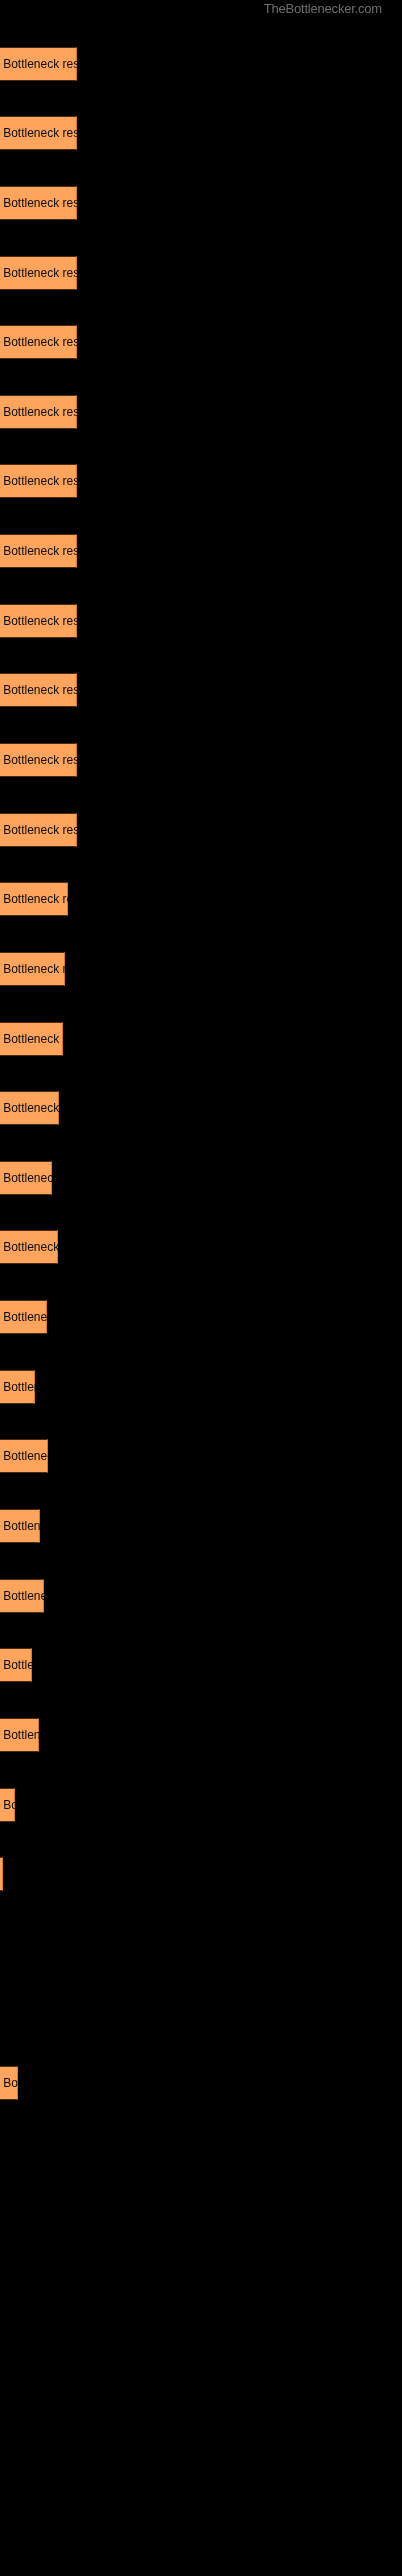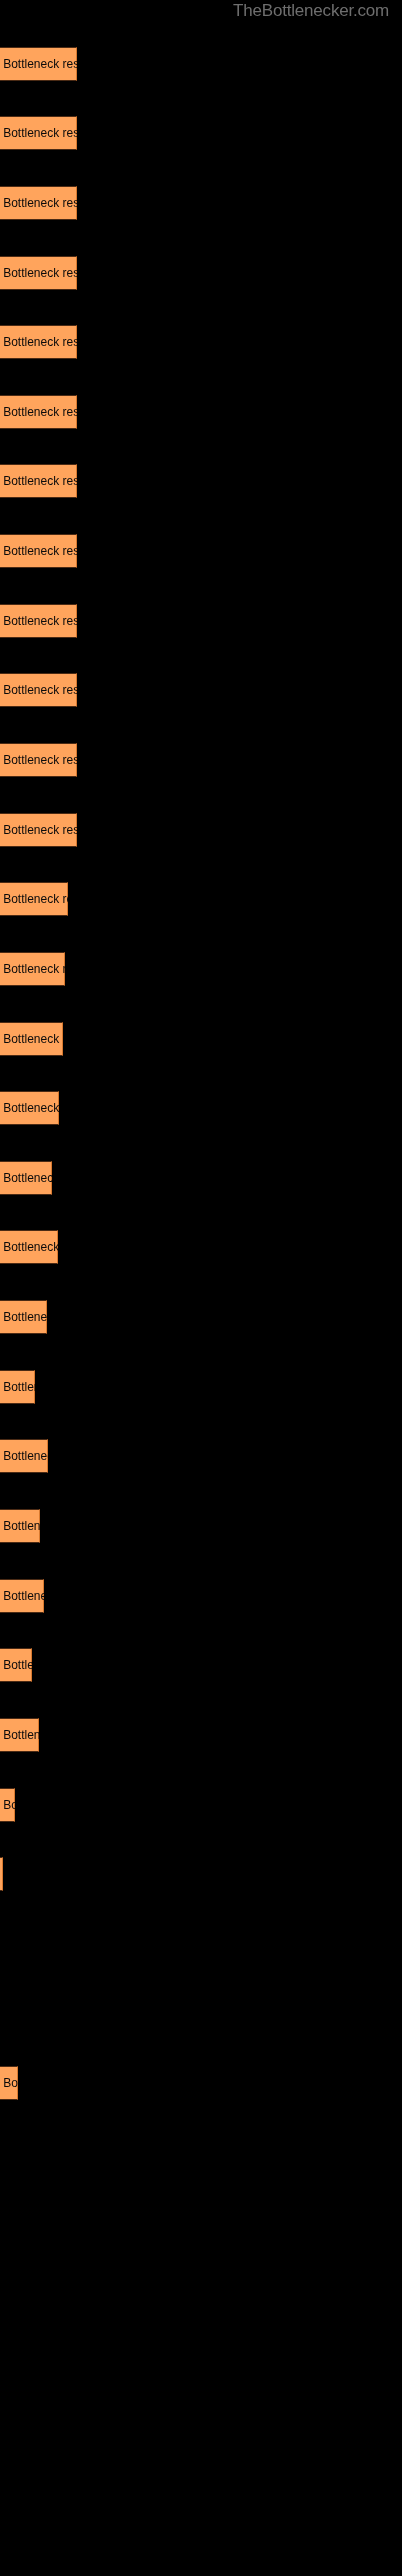--- a/index.html
+++ b/index.html
@@ -16,24 +16,24 @@
   }
   #chart-root {
     position: absolute;
     left: 0; top: 0;
     width: 403px;
     height: 2576px;
     background: #000000;
   }
   .watermark {
     position: absolute;
-    right: 14px;
+    right: 21px;
     top: 0.8px;
     color: #6e6e6e;
-    font-size: 17px;
+    font-size: 13px;
     font-family: "Liberation Sans", sans-serif;
     letter-spacing: -0.2px;
     white-space: nowrap;
     -webkit-font-smoothing: antialiased;
   }
   .bars-layer {
     position: absolute;
     left: 0;
     top: 0;
     width: 403px;

